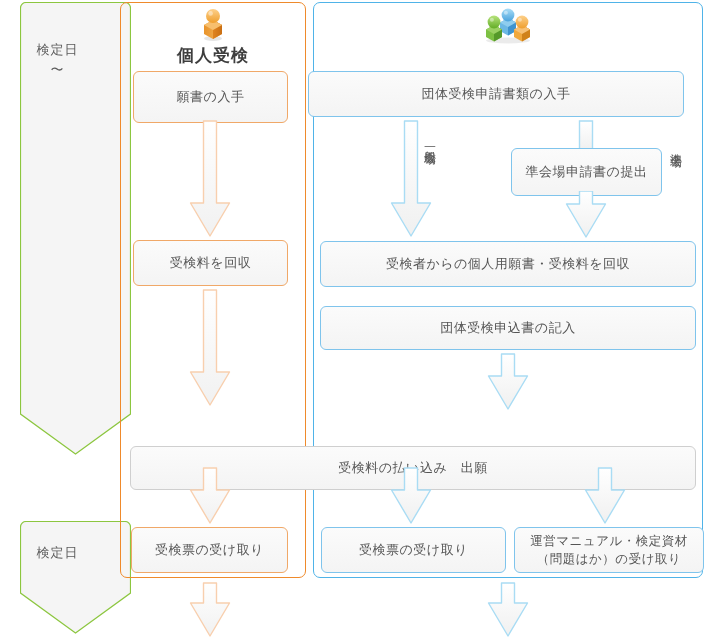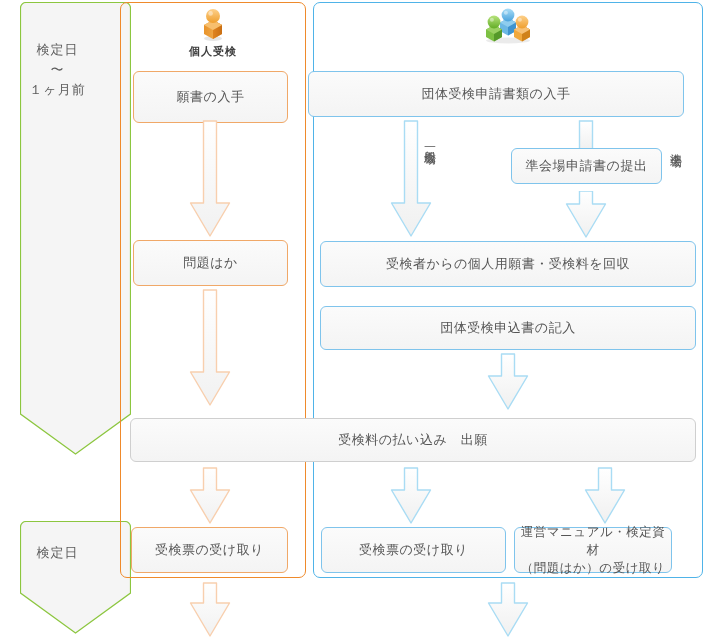--- a/index.html
+++ b/index.html
@@ -25,21 +25,21 @@
     align-items:center;
     justify-content:center;
     text-align:center;
     color:#555555;
     font-size:13px;
     line-height:1.45;
     letter-spacing:.5px;
   }
   .box.orange{border:1px solid #f0a868;}
   .box.blue{border:1px solid #7fc4ec;}
-  .box.gray{border:1px solid #cfcfcf;}
+  .box.gray{border:1px solid #cfcfcf;margin-top:28px;}
 
   
   .colframe{
     position:absolute;
     box-sizing:border-box;
     border-radius:7px;
     background:transparent;
   }
   .colframe.orange{border:1px solid #ef8a2b;}
   .colframe.blue{border:1px solid #4fb3e8;}
@@ -62,21 +62,21 @@
   }
 
   
   .arrow{position:absolute;}
   .arrow svg{display:block;}
 
   
   .colhead{
     position:absolute;
     text-align:center;
-    font-size:11px;
+    font-size:17px;
     font-weight:bold;
     color:#3e3e3e;
     letter-spacing:1px;
   }
   .icon-wrap{
     position:absolute;
     display:flex;
     align-items:flex-end;
     justify-content:center;
   }
@@ -99,21 +99,20 @@
 
 <div id="page">
 
   <div class="timeline" style="left:2px;top:2px;width:111px;height:478px;">
     <svg width="111" height="478" viewBox="0 0 111 478" aria-hidden="true">
       <path d="M6 0.5 H105 A5.5 5.5 0 0 1 110.5 6 V412 L55.5 452 L0.5 412 V6 A5.5 5.5 0 0 1 6 0.5 Z" fill="#f5f5f5" stroke="#8cc63f" stroke-width="1.2"></path>
     </svg>
     <div class="tl-label" style="top:38px;">
       <div>検定日</div>
       <div>〜</div>
-      <div>１ヶ月前</div>
     </div>
   </div>
 
   <div class="timeline" style="left:2px;top:521px;width:111px;height:115px;">
     <svg width="111" height="115" viewBox="0 0 111 115" aria-hidden="true">
       <path d="M6 0.5 H105 A5.5 5.5 0 0 1 110.5 6 V72 L55.5 112 L0.5 72 V6 A5.5 5.5 0 0 1 6 0.5 Z" fill="#f5f5f5" stroke="#8cc63f" stroke-width="1.2"></path>
     </svg>
     <div class="tl-label" style="top:22px;">
       <div>検定日</div>
     </div>
@@ -159,21 +158,21 @@
         <linearGradient id="oArrow1" x1="0" y1="0" x2="0" y2="1">
           <stop offset="0%" stop-color="#ffffff"></stop>
             <stop offset="100%" stop-color="#f1f1f1"></stop>
         </linearGradient>
       </defs>
       <path d="M15.5 1 H28.5 V83 H41.5 L22 116 L2.5 83 H15.5 Z" fill="url(#oArrow1)" stroke="#f8cfae" stroke-width="1.4" stroke-linejoin="round"></path>
     </svg>
   </div>
 
   <div class="box orange" style="left:133px;top:240px;width:155px;height:46px;">
-    <span>問題はか</span>
+    <span>受検料を回収</span>
   </div>
 
   <div class="arrow" style="left:188px;top:289px;width:44px;height:118px;">
     <svg width="44" height="118" viewBox="0 0 44 118" aria-hidden="true">
       <path d="M15.5 1 H28.5 V83 H41.5 L22 116 L2.5 83 H15.5 Z" fill="url(#oArrow1)" stroke="#f8cfae" stroke-width="1.4" stroke-linejoin="round"></path>
     </svg>
   </div>
 
   <div class="icon-wrap" style="left:478px;top:6px;width:60px;height:38px;">
     <svg width="56" height="38" viewBox="0 0 56 38" aria-hidden="true">
@@ -235,21 +234,21 @@
     </svg>
   </div>
   <div class="vlabel" style="left:424px;top:140px;">一般会場</div>
 
   <div class="arrow" style="left:574px;top:120px;width:24px;height:30px;">
     <svg width="24" height="30" viewBox="0 0 24 30" aria-hidden="true">
       <path d="M5.5 1 H18.5 V30 H5.5 Z" fill="url(#bArrow)" stroke="#a9dcf4" stroke-width="1.4"></path>
     </svg>
   </div>
 
-  <div class="box blue" style="left:511px;top:148px;width:151px;height:36px;">
+  <div class="box blue" style="left:511px;top:148px;width:151px;height:48px;">
     <span>準会場申請書の提出</span>
   </div>
   <div class="vlabel" style="left:670px;top:144px;">準会場</div>
 
   <div class="arrow" style="left:564px;top:191px;width:44px;height:48px;">
     <svg width="44" height="48" viewBox="0 0 44 48" aria-hidden="true">
       <path d="M15.5 0 H28.5 V13 H41.5 L22 46 L2.5 13 H15.5 Z" fill="url(#bArrow)" stroke="#a9dcf4" stroke-width="1.4" stroke-linejoin="round"></path>
     </svg>
   </div>
 
@@ -290,21 +289,21 @@
   </div>
 
   <div class="box orange" style="left:131px;top:527px;width:157px;height:46px;">
     <span>受検票の受け取り</span>
   </div>
 
   <div class="box blue" style="left:321px;top:527px;width:185px;height:46px;">
     <span>受検票の受け取り</span>
   </div>
 
-  <div class="box blue" style="left:514px;top:527px;width:158px;height:46px;white-space:pre-line;font-size:12.5px;">
+  <div class="box blue" style="left:514px;top:527px;width:190px;height:46px;white-space:pre-line;font-size:12.5px;">
     <span>運営マニュアル・検定資材
 （問題はか）の受け取り</span>
   </div>
 
   <div class="arrow" style="left:188px;top:582px;width:44px;height:56px;">
     <svg width="44" height="56" viewBox="0 0 44 56" aria-hidden="true">
       <path d="M15.5 1 H28.5 V21 H41.5 L22 54 L2.5 21 H15.5 Z" fill="url(#oArrow1)" stroke="#f8cfae" stroke-width="1.4" stroke-linejoin="round"></path>
     </svg>
   </div>
 

